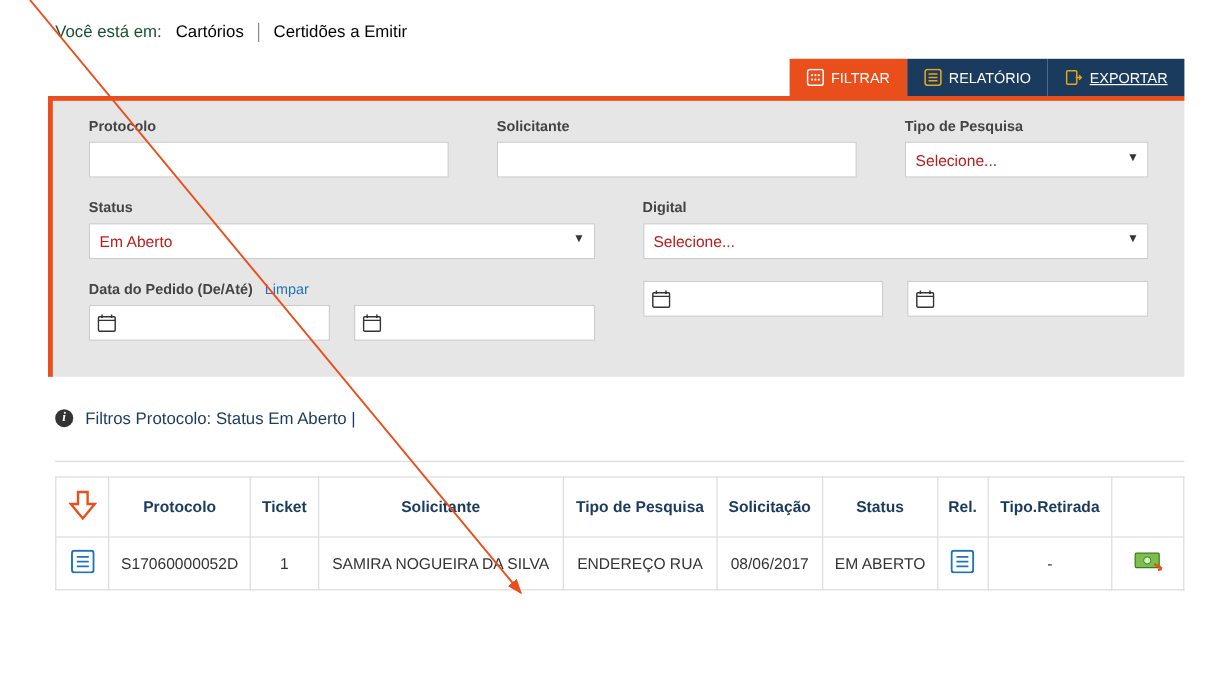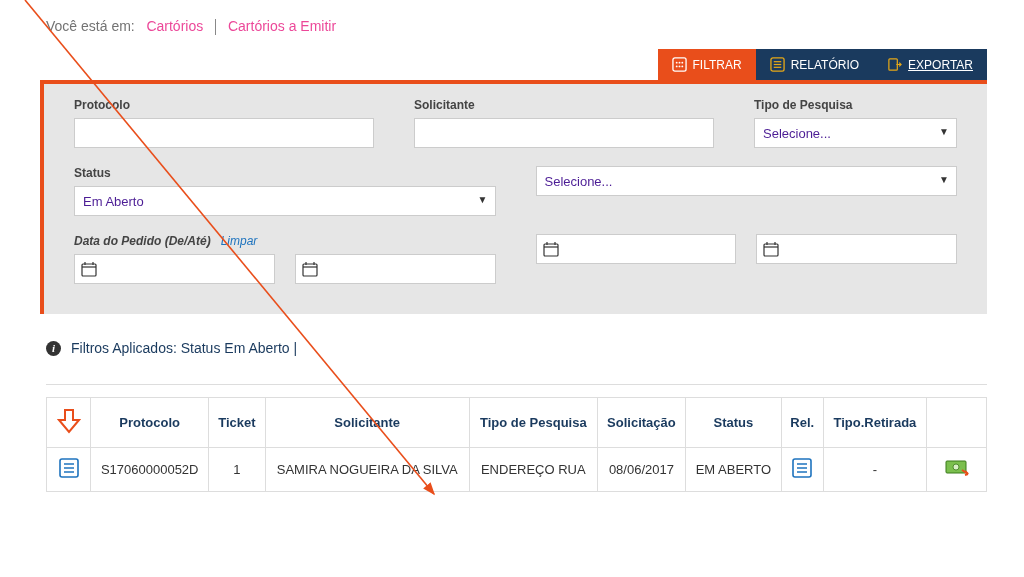--- a/index.html
+++ b/index.html
@@ -11,22 +11,22 @@
       position: relative;
       width: 1024px;
       height: 577px;
       overflow: hidden;
     }
     .breadcrumb {
       padding: 18px 0 14px 46px;
       font-size: 14px;
       color: #1A3A5E;
     }
-    .breadcrumb span { color: #737373; }
-    .breadcrumb a { color: #ec4899; text-decoration: none; }
+    .breadcrumb span { color: #14532d; }
+    .breadcrumb a { color: #000000; text-decoration: none; }
     .breadcrumb .sep-pipe {
       display: inline-block;
       border-left: 1.5px solid #888;
       height: 16px;
       vertical-align: middle;
       margin: 0 8px;
     }
     .action-bar {
       display: flex;
       justify-content: flex-end;
@@ -75,39 +75,39 @@
       color: #444;
       margin-bottom: 6px;
     }
     .text-input, .select-input {
       width: 100%;
       height: 30px;
       border: 1px solid #ccc;
       background: #fff;
       padding: 0 8px;
       font-size: 13px;
-      color: #4c1d95;
+      color: #b91c1c;
     }
     .select-input {
       appearance: none;
       background-image: none;
       position: relative;
       padding-right: 24px;
     }
     .select-wrap { position: relative; width: 100%; }
     .select-wrap::after {
       content: "▼";
       position: absolute;
       right: 8px;
       top: 8px;
       font-size: 10px;
       color: #333;
       pointer-events: none;
     }
-    .label-line { display:flex; align-items:center; gap:10px; margin-bottom:6px;font-style:italic;}
+    .label-line { display:flex; align-items:center; gap:10px; margin-bottom:6px;}
     .clear-link {
       color: #1E73BE;
       font-size: 12px;
       text-decoration: none;
       cursor: pointer;
     }
     .date-pair { display:flex; gap: 20px; }
     .date-input-wrap {
       position: relative;
       flex: 1;
@@ -204,21 +204,21 @@
     </marker>
   </defs>
   <line x1="25" y1="0" x2="434" y2="494" stroke="#E94E1B" stroke-width="1.6" marker-end="url(#ah)"></line>
 </svg>
 
 <div class="breadcrumb">
   <span>Você está em:</span>
   &nbsp;
   <a href="#">Cartórios</a>
   <span class="sep-pipe"></span>
-  <a href="#">Cartórios a Emitir</a>
+  <a href="#">Certidões a Emitir</a>
 </div>
 
 <div class="action-bar">
   <button class="action-btn btn-filter">
     <svg class="icon-box" viewBox="0 0 16 16">
       <rect x="1" y="1" width="14" height="14" rx="2" fill="none" stroke="#fff" stroke-width="1.4"></rect>
       <circle cx="5" cy="6" r="1" fill="#fff"></circle>
         <circle cx="8" cy="6" r="1" fill="#fff"></circle>
         <circle cx="11" cy="6" r="1" fill="#fff"></circle>
       <circle cx="5" cy="10" r="1" fill="#fff"></circle>
@@ -269,20 +269,21 @@
   <div class="filter-row row-half">
     <div class="field-group">
       <label class="fld-label">Status</label>
       <div class="select-wrap">
         <select class="select-input">
           <option>Em Aberto</option>
         </select>
       </div>
     </div>
     <div class="field-group">
+      <label class="fld-label">Digital</label>
       <div class="select-wrap">
         <select class="select-input">
           <option>Selecione...</option>
         </select>
       </div>
     </div>
   </div>
 
   <div class="filter-row row-half">
     <div class="field-group">
@@ -332,21 +333,21 @@
           <input class="date-input" type="text" style="">
         </div>
       </div>
     </div>
   </div>
 
 </div>
 
 <div class="applied-filters">
   <span class="info-icon">i</span>
-  <span>Filtros Aplicados: Status Em Aberto |</span>
+  <span>Filtros Protocolo: Status Em Aberto |</span>
 </div>
 
 <hr class="sep-line">
 
 <table class="result-table">
   <thead>
     <tr>
       <th class="th-first">
         <svg class="arrow-down-icon" viewBox="0 0 24 26">
           <path d="M8 2 H16 V12 H22 L12 24 L2 12 H8 Z" fill="#fff" stroke="#E94E1B" stroke-width="2"></path>

